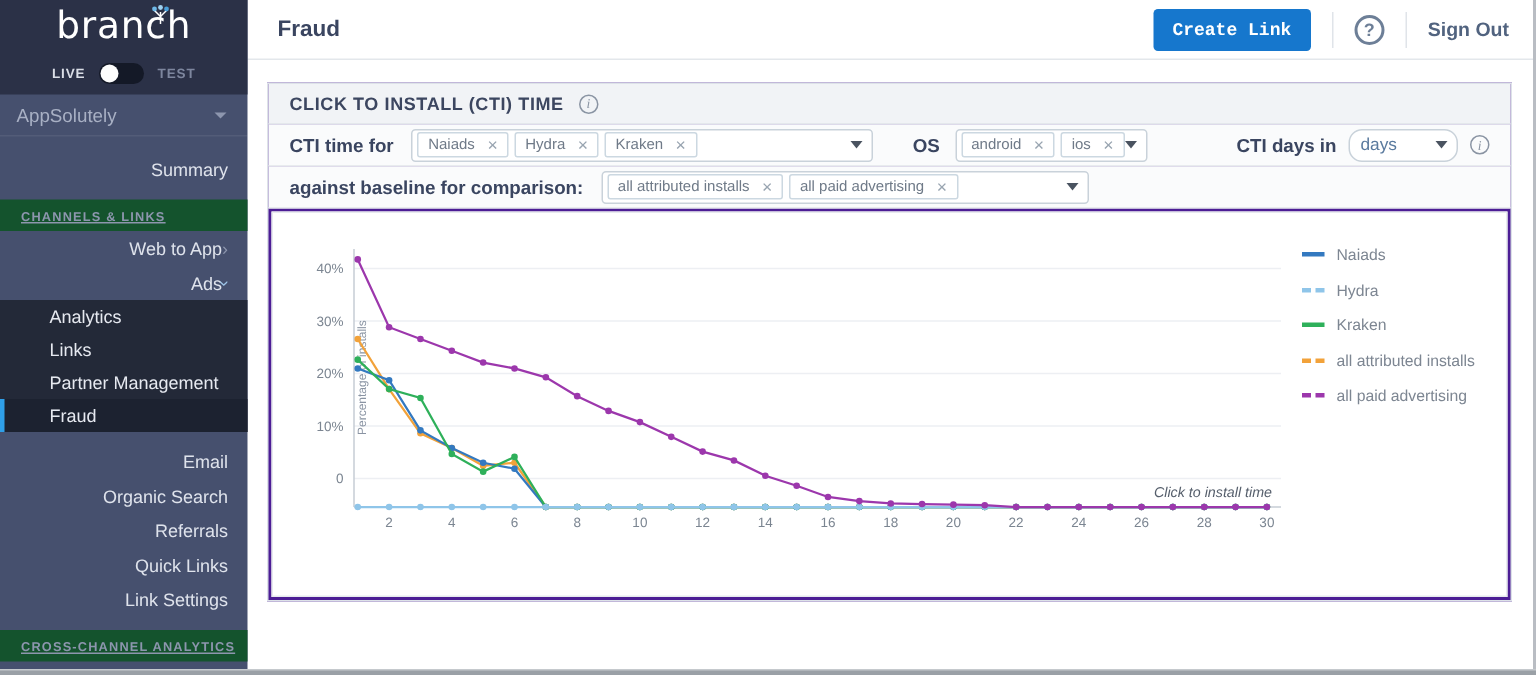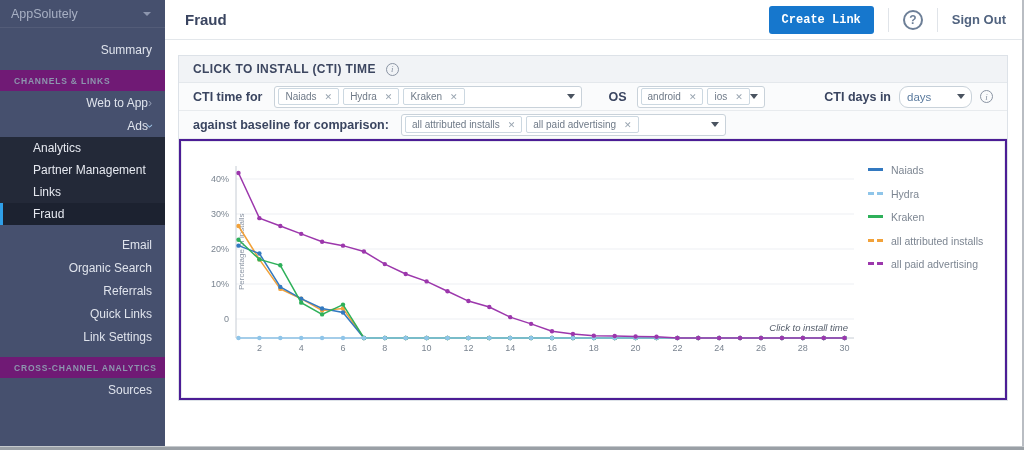--- a/index.html
+++ b/index.html
@@ -14,21 +14,21 @@
   .env-row { position:absolute; top:42px; left:0; right:0; display:flex; align-items:center; justify-content:center; gap:9px; }
   .env-label { font-size:9px; font-weight:bold; letter-spacing:.6px; }
   .env-live { color:#d9dde6; } .env-test { color:#7d869e; }
   .toggle { width:30px; height:14px; border-radius:7px; background:#141927; position:relative; cursor:pointer; }
   .toggle .knob { position:absolute; left:1px; top:1px; width:12px; height:12px; border-radius:50%; background:#fdfdfd; }
   .org-row { height:28px; display:flex; align-items:center; justify-content:space-between; padding:0 14px 0 11px; border-bottom:1px solid rgba(255,255,255,.07); color:#a8b0c4; font-size:12.5px; cursor:pointer; }
   .caret-down { width:0; height:0; border-left:4px solid transparent; border-right:4px solid transparent; border-top:4px solid #8d96ae; }
   .side-list { padding-top:10px; }
   .side-item { height:23px; display:flex; align-items:center; justify-content:flex-end; padding:0 13px 0 22px; color:#dfe3ec; font-size:12px; cursor:pointer; }
   .side-item.pad-bottom { margin-bottom:8px; }
-  .side-section { height:21px; margin-top:9px; display:flex; align-items:center; background:#701a75; color:#8d96ae; font-size:8.5px; font-weight:bold; letter-spacing:.8px; padding:0 0 0 14px; }
+  .side-section { height:21px; margin-top:9px; display:flex; align-items:center; background:#14532d; color:#8d96ae; font-size:8.5px; font-weight:bold; letter-spacing:.8px; padding:0 0 0 14px;text-decoration:underline; }
   .side-sub { background:#232938; }
   .side-subitem { height:22px; display:flex; align-items:center; padding:0 13px 0 33px; color:#e6e9f0; font-size:12px; cursor:pointer; }
   .side-subitem.active { background:#1c2230; position:relative; }
   .side-subitem.active::before { content:""; position:absolute; left:0; top:0; bottom:0; width:3px; background:#2f9fe8; }
   .chev { color:#8d96ae; font-size:12px; line-height:1; }
   .chev-right { display:inline-block; }
   .chev-open { display:inline-block; transform:rotate(90deg); color:#9fc6e8; }
 
   
   .topbar { position:absolute; left:165px; top:0; width:859px; height:40px; background:#fff; border-bottom:1px solid #e3e7eb; display:flex; align-items:center; padding:0 14px 0 20px; z-index:4; }
@@ -65,20 +65,38 @@
 
   .edge-right { position:absolute; right:0; top:0; width:2px; height:450px; background:#b9bdc3; z-index:9; }
   .edge-bottom { position:absolute; left:0; bottom:0; width:1024px; height:4px; background:#9aa0a6; border-top:1px solid #c5c9cd; z-index:9; }
 </style>
 </head>
 <body>
 
 <div class="app">
 
   <div class="sidebar">
+    <div class="logo-band">
+      <div class="logo">branch</div>
+      <svg class="sprig" width="16" height="14" viewBox="0 0 16 14">
+        <line x1="8" y1="13" x2="8" y2="5" stroke="#ffffff" stroke-width="1"></line>
+        <line x1="8" y1="8" x2="4" y2="4" stroke="#ffffff" stroke-width="1"></line>
+        <line x1="8" y1="8" x2="12" y2="4" stroke="#ffffff" stroke-width="1"></line>
+        <circle cx="4" cy="3" r="1.6" fill="#6fb9e8"></circle>
+        <circle cx="8" cy="2" r="1.6" fill="#9ed1f0"></circle>
+        <circle cx="12" cy="3" r="1.6" fill="#4a9fd8"></circle>
+      </svg>
+      <div class="env-row">
+        <span class="env-label env-live">LIVE</span>
+        <span class="toggle">
+            <span class="knob"></span>
+          </span>
+        <span class="env-label env-test">TEST</span>
+      </div>
+    </div>
     <div class="org-row">
       <span>AppSolutely</span>
       <span class="caret-down"></span>
     </div>
     <div class="side-list" id="side-list">
         <div class="side-item pad-bottom">
           <span>Summary</span>
         </div>
         <div class="side-section">CHANNELS &amp; LINKS</div>
         <div class="side-item">
@@ -87,24 +105,24 @@
         </div>
         <div class="side-item">
           <span>Ads</span>
           <span class="chev chev-open">›</span>
         </div>
         <div class="side-sub">
           <div class="side-subitem">
             <span>Analytics</span>
           </div>
           <div class="side-subitem">
-            <span>Partner Management</span>
+            <span>Links</span>
           </div>
           <div class="side-subitem">
-            <span>Links</span>
+            <span>Partner Management</span>
           </div>
           <div class="side-subitem active">
             <span>Fraud</span>
           </div>
         </div>
         <div class="side-item" style="margin-top: 8px;">
           <span>Email</span>
         </div>
         <div class="side-item">
           <span>Organic Search</span>

